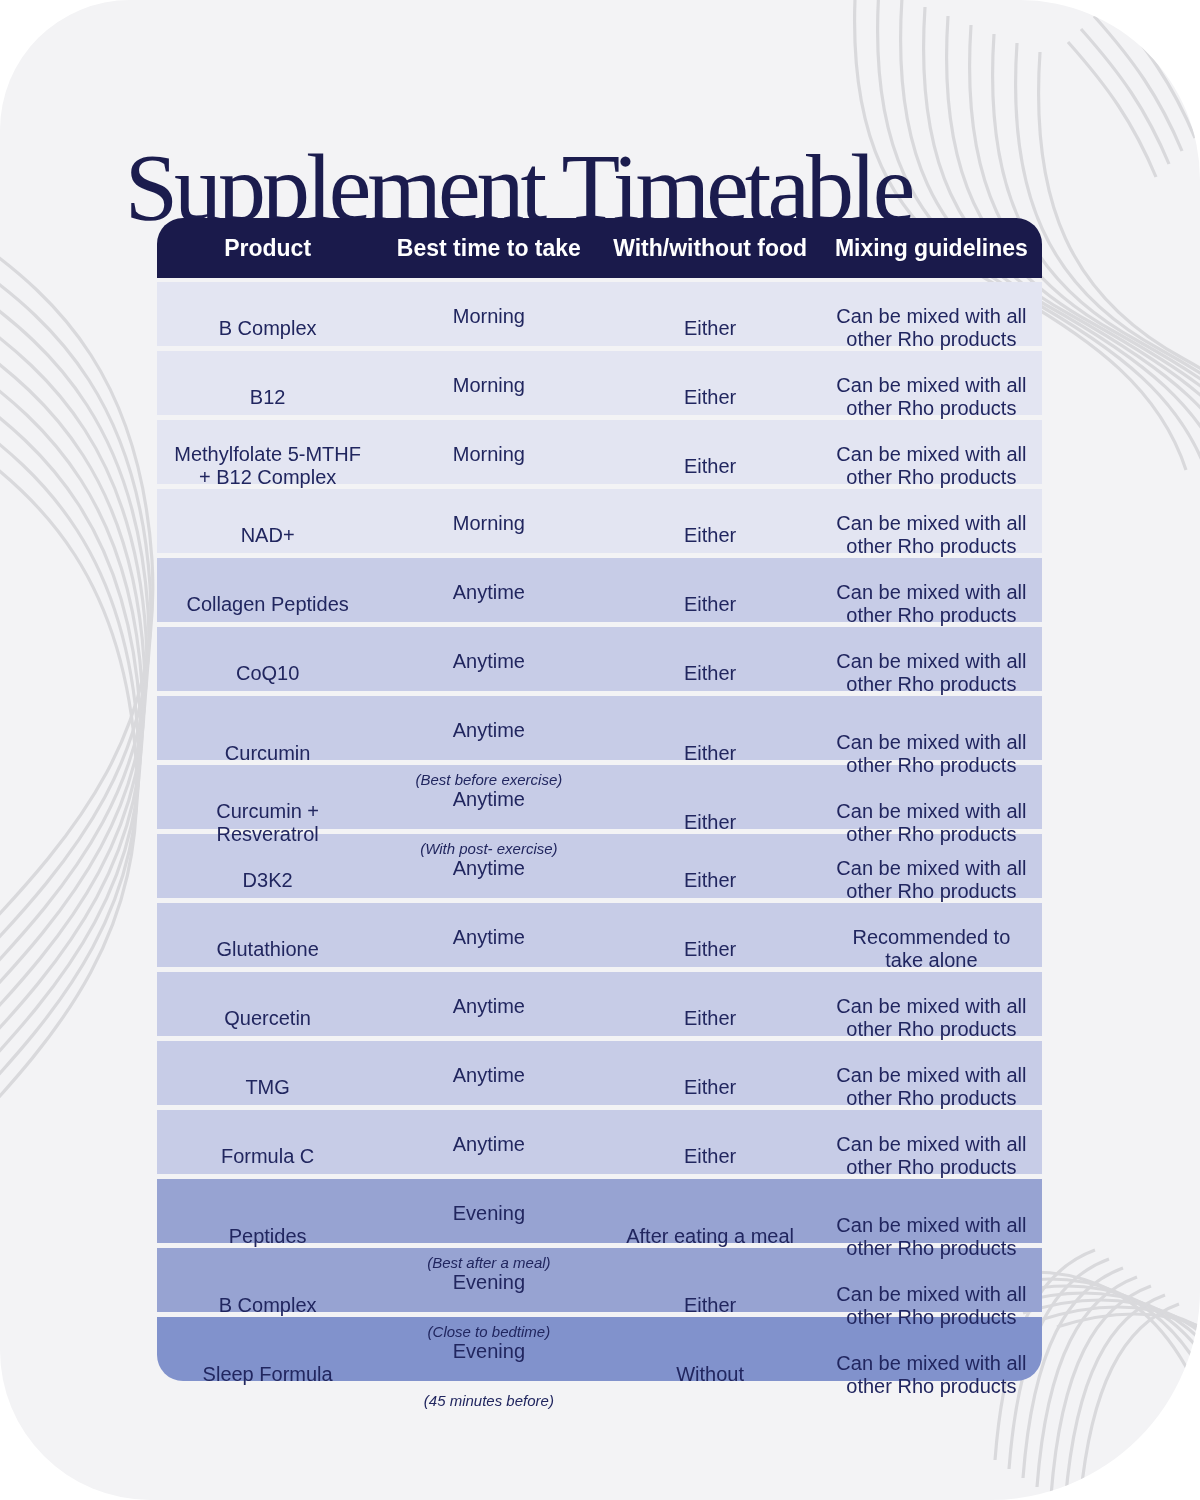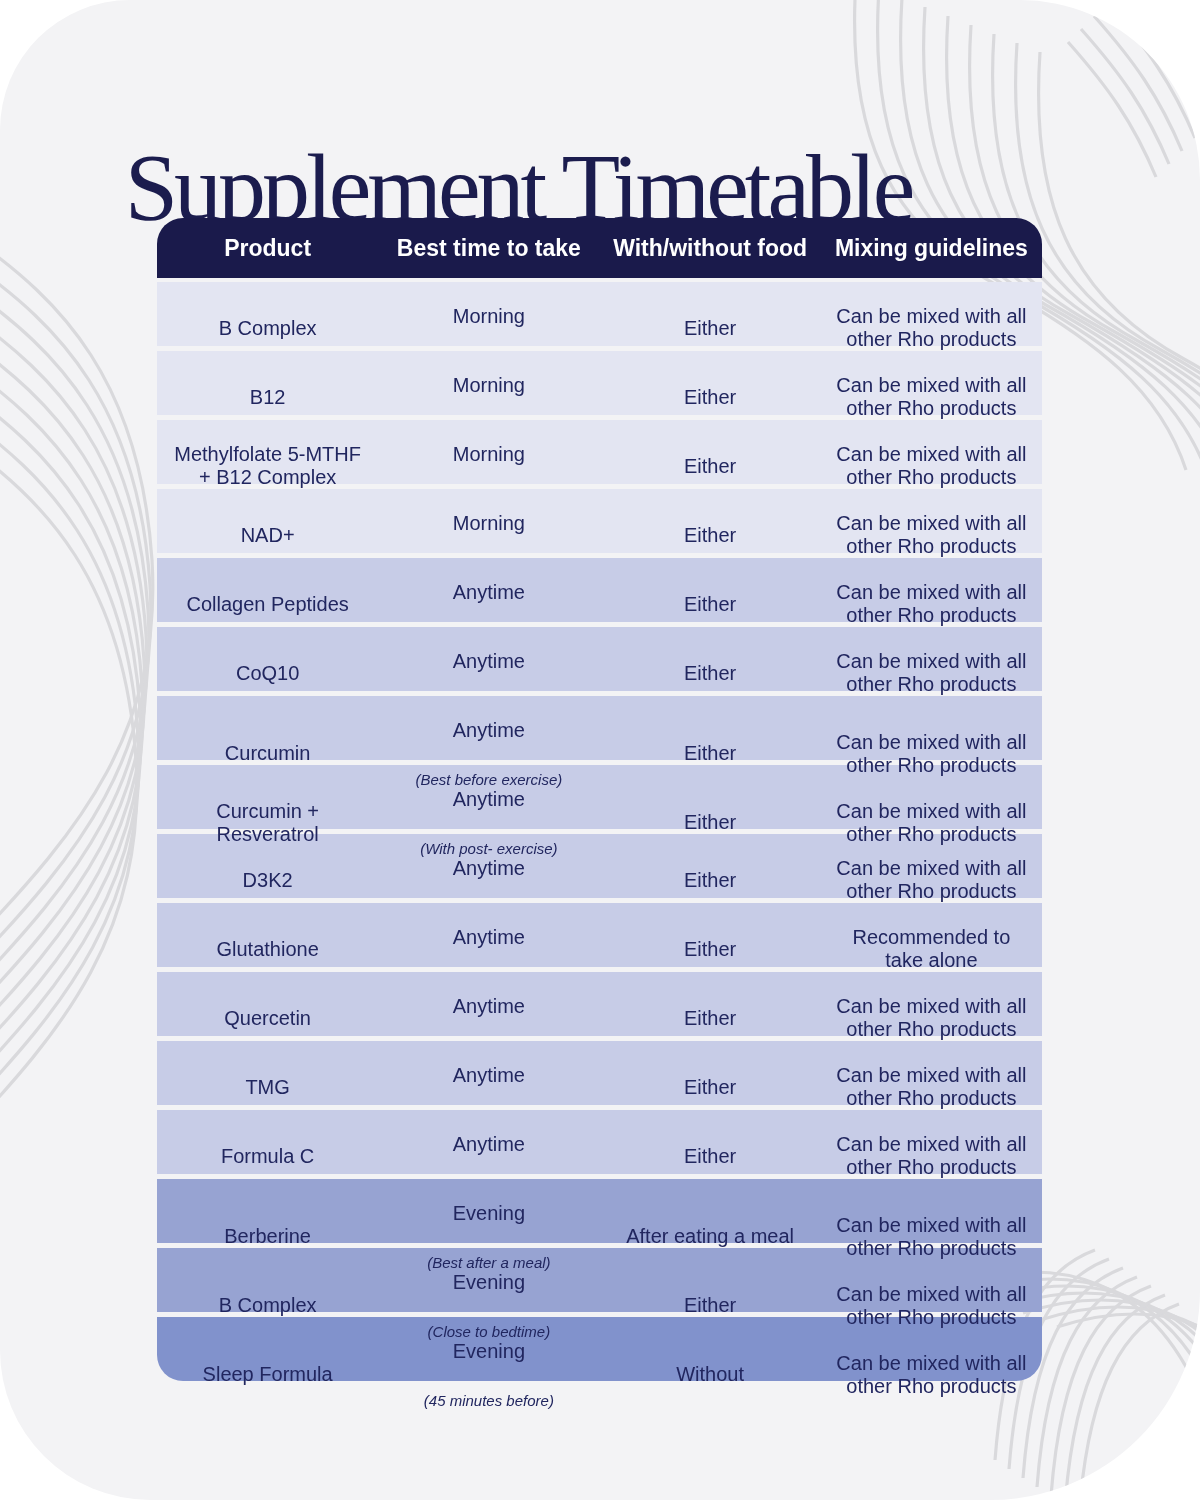--- a/index.html
+++ b/index.html
@@ -246,21 +246,21 @@
     <div class="cell product">Formula C</div>
     <div class="cell time">
       <div>Anytime</div>
       
     </div>
     <div class="cell food">Either</div>
     <div class="cell mixing">Can be mixed with all
 other Rho products</div>
   </div>
         <div class="row evening">
-    <div class="cell product">Berberine</div>
+    <div class="cell product">Peptides</div>
     <div class="cell time">
       <div>Evening</div>
       <div class="time-note">(Best after a meal)</div>
     </div>
     <div class="cell food">After eating a meal</div>
     <div class="cell mixing">Can be mixed with all
 other Rho products</div>
   </div>
         <div class="row evening">
     <div class="cell product">B Complex</div>

